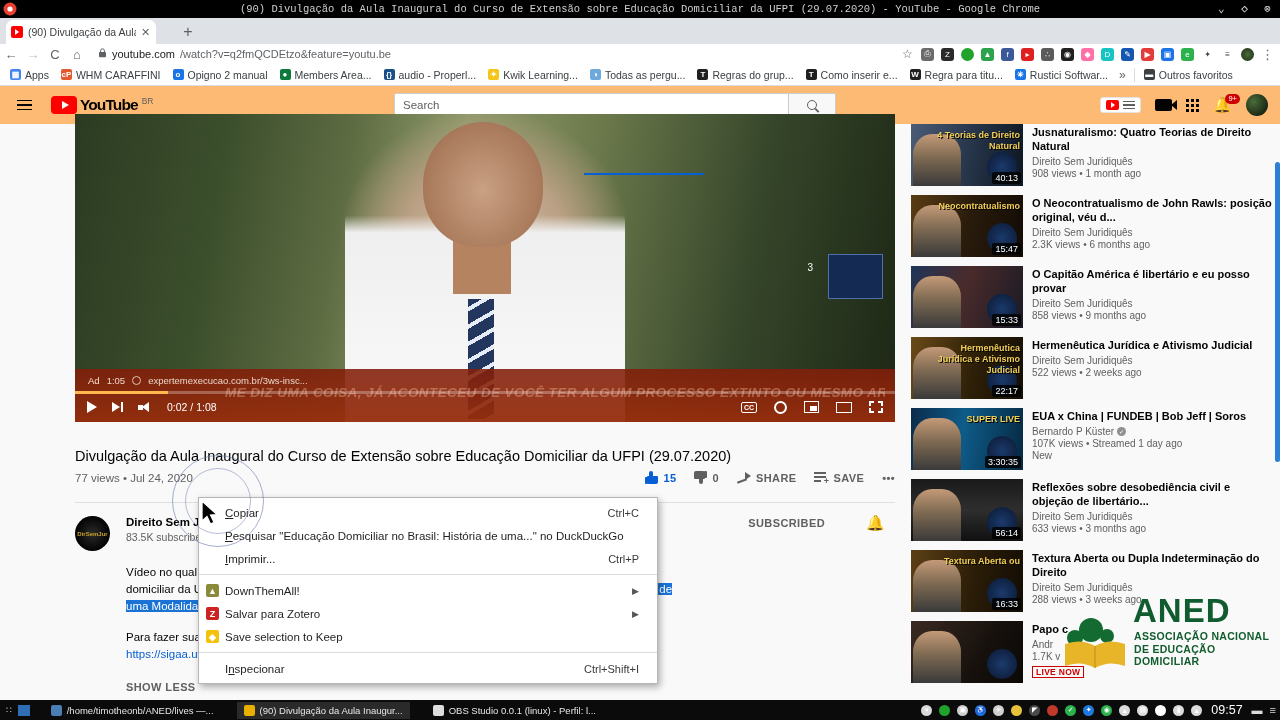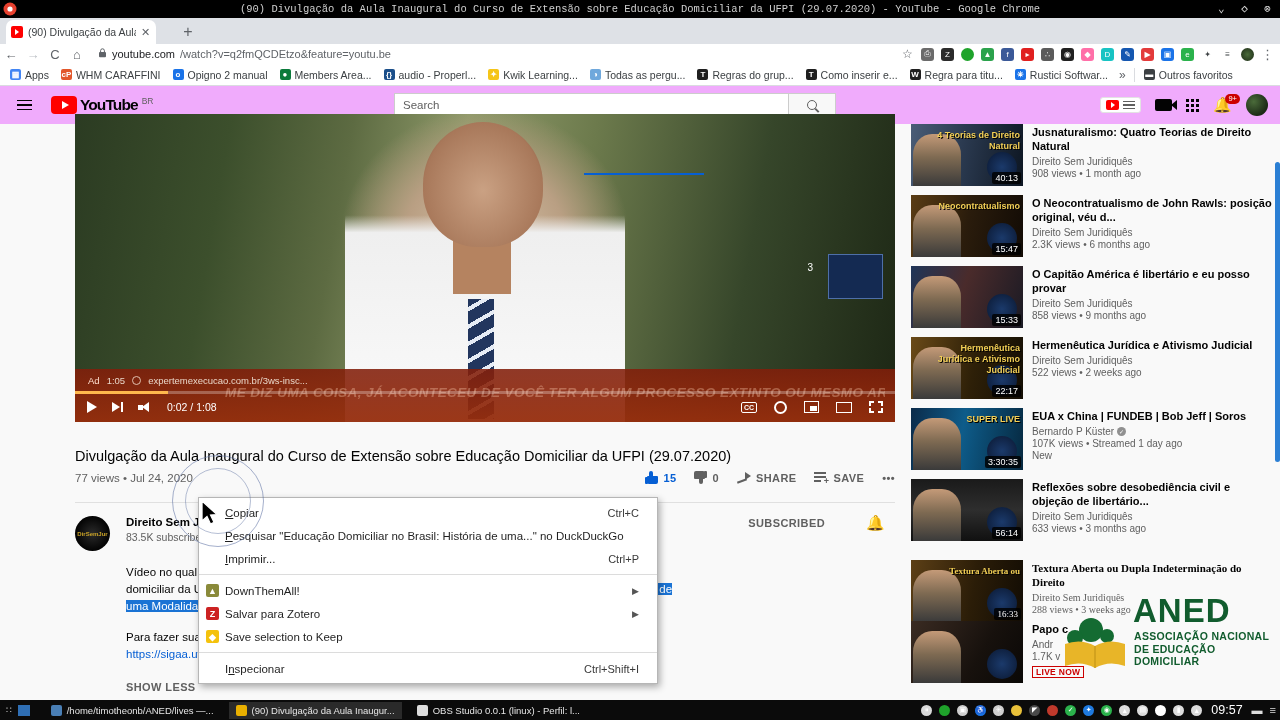--- a/index.html
+++ b/index.html
@@ -81,21 +81,21 @@
         font-size: 10.5px; color: #3c4043; white-space: nowrap; cursor: pointer; }
   .bm-ic { width: 11px; height: 11px; border-radius: 2px; flex: 0 0 11px;
            display:flex;align-items:center;justify-content:center;font-size:8px;color:#fff;font-weight:bold; }
   .bm-overflow { padding: 0 5px; color: #5f6368; font-size: 12px; cursor: pointer; }
   .bm-sep { width: 1px; height: 14px; background: #dadce0; margin: 0 3px; }
 
   
   .ytpage { position: absolute; top: 86px; left: 0; width: 1280px; height: 614px; background: #f9f9f9; }
   .ythead {
     position: absolute; top: 0; left: 0; width: 1280px; height: 38px;
-    background: #f0abfc; display: flex; align-items: center;
+    background: #fdba74; display: flex; align-items: center;
   }
   .burger { width: 24px; height: 24px; margin-left: 13px; display:flex;flex-direction:column;
             justify-content:center;gap:3px; cursor:pointer; }
   .burger i { display:block; height:1.6px; background:#030303; width:15px; margin:0 auto 0 4px; }
   .yt-logo { display: flex; align-items: flex-start; gap: 3px; margin-left: 14px; cursor:pointer; }
   .yt-play { width: 26px; height: 18px; background: #f00; border-radius: 4px;
              display:flex;align-items:center;justify-content:center; }
   .yt-play::after { content:""; width:0;height:0;border-left:7px solid #fff;
                     border-top:4.5px solid transparent;border-bottom:4.5px solid transparent; margin-left:2px;}
   .yt-word { font-size: 15.5px; font-weight: bold; letter-spacing: -0.9px; color:#030303; line-height:18px;}
@@ -688,21 +688,21 @@
             <span class="rdur">56:14</span>
           </div>
           <div class="rinfo">
             <div class="rtitle">Reflexões sobre desobediência civil e objeção de libertário...</div>
             <div class="rchan">
               <span>Direito Sem Juridiquês</span>
             </div>
             <div class="rviews">633 views • 3 months ago</div>
           </div>
         </div>
-        <div class="rcard" style="top: 436px; font-family: Liberation Serif, serif;">
+        <div class="rcard" style="top: 426px;">
           <div class="rthumb" style="background:linear-gradient(100deg,#5c3f16 0%,#2b1d08 55%,#120c04 100%)">
             <span class="tperson"></span>
             <span class="tcircle"></span>
             <span class="tband">Textura Aberta ou</span>
             <span class="rdur">16:33</span>
           </div>
           <div class="rinfo">
             <div class="rtitle">Textura Aberta ou Dupla Indeterminação do Direito</div>
             <div class="rchan">
               <span>Direito Sem Juridiquês</span>
@@ -781,21 +781,21 @@
   <div class="ripple2"></div>
   <svg class="cursor" width="22" height="28" viewBox="0 0 22 28">
     <path d="M2 1 L2 21 L7 16.5 L10.5 24 L14 22.3 L10.6 15 L17 14.6 Z" fill="#000" stroke="#fff" stroke-width="1.3"></path>
   </svg>
 
   <div class="taskbar">
     <div class="tb-left">
       <span style="color:#ccc;font-size:9px;padding-left:2px">∷</span>
       <span class="tb-ws"></span>
     </div>
-    <div id="tasks" style="display:flex;align-items:center;gap:8px;padding-left:14px">
+    <div id="tasks" style="display:flex;align-items:center;gap:16px;padding-left:14px">
         <div class="tb-task">
           <span class="tb-ic" style="background:#4a7fb5"></span>
           <span>/home/timotheonb/ANED/lives —...</span>
         </div>
         <div class="tb-task active">
           <span class="tb-ic" style="background:#e9b000"></span>
           <span>(90) Divulgação da Aula Inaugur...</span>
         </div>
         <div class="tb-task">
           <span class="tb-ic" style="background:#dddddd"></span>

